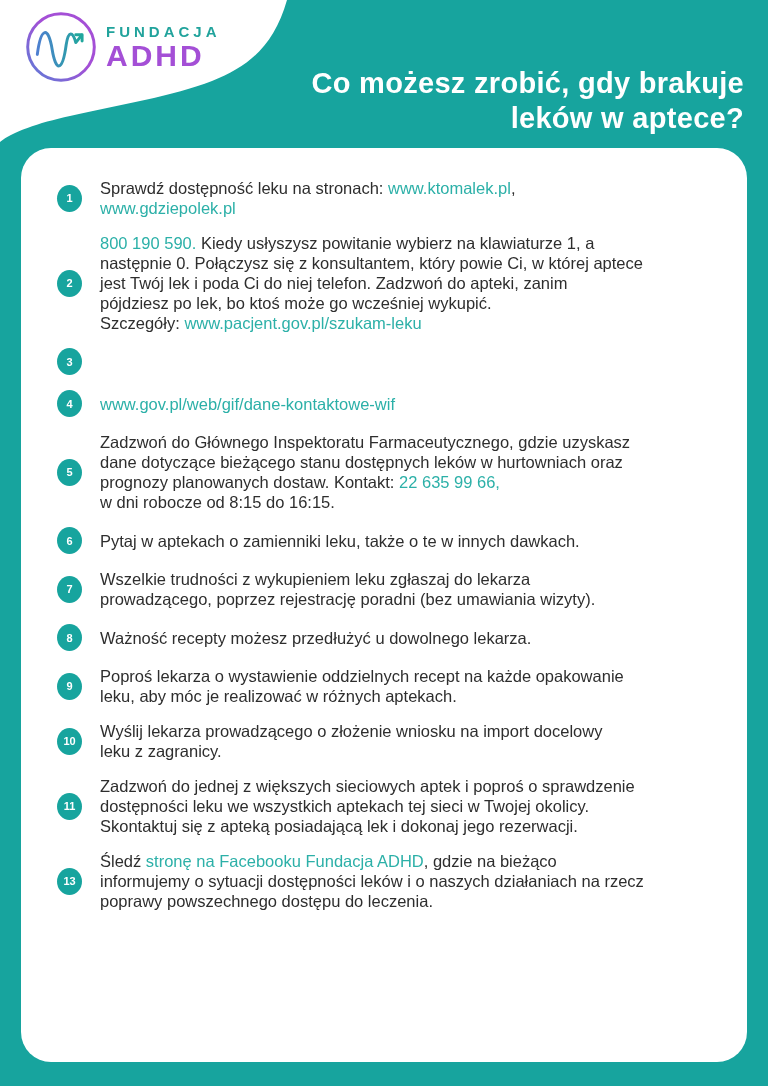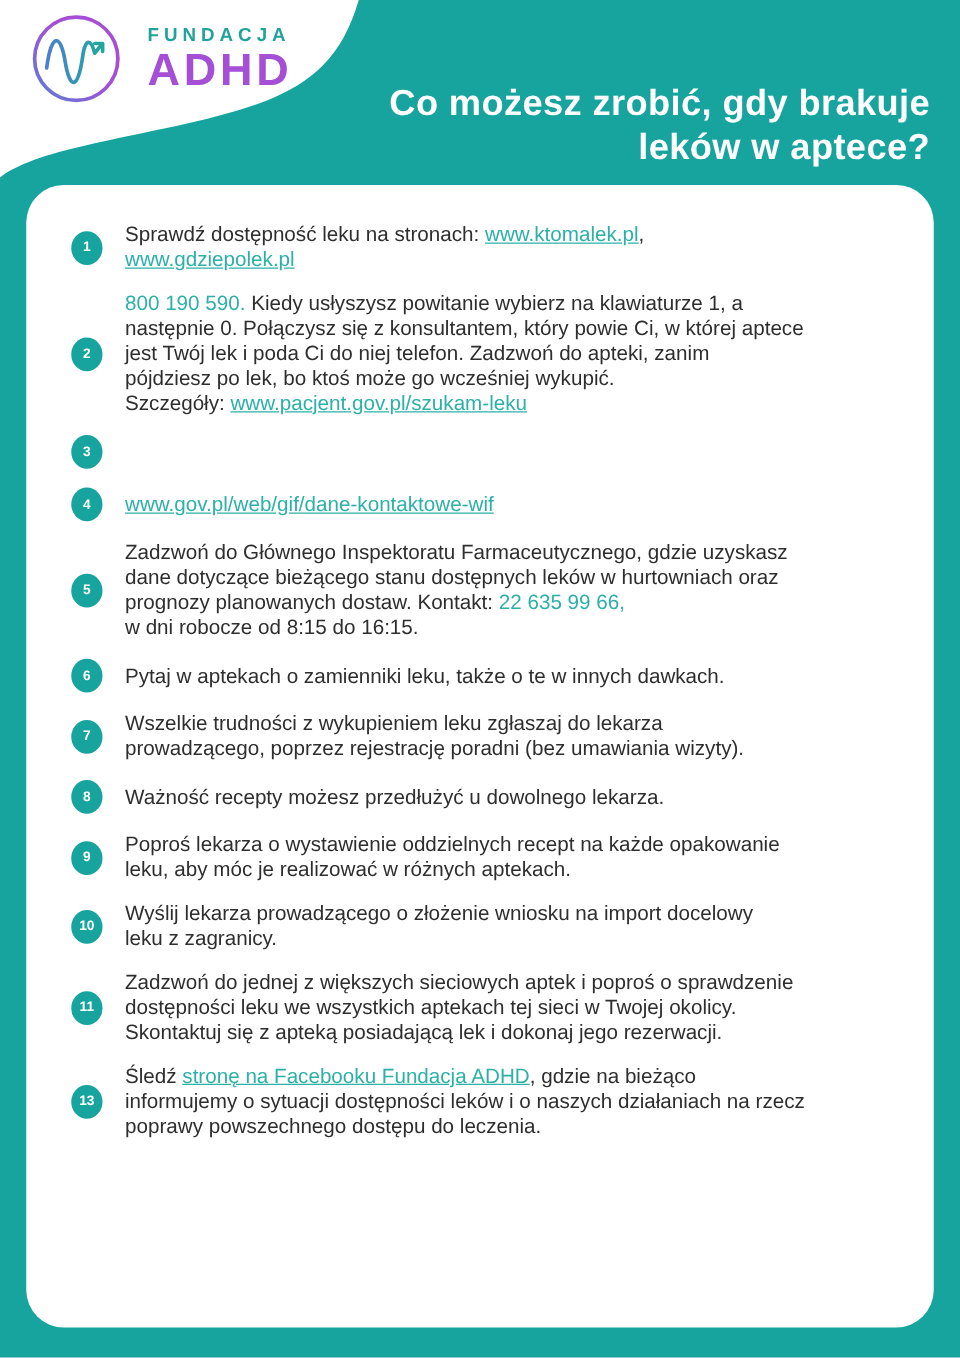--- a/index.html
+++ b/index.html
@@ -17,26 +17,26 @@
     overflow:hidden;
   }
   .header-blob{
     position:absolute;top:0;left:0;width:300px;height:150px;
   }
   .logo{
     position:absolute;top:10px;left:24px;
     display:flex;align-items:center;z-index:2;
   }
   .logo-circle{width:74px;height:74px;flex:none;}
-  .logo-text{margin-left:20px;display:flex;flex-direction:column;}
+  .logo-text{margin-left:8px;display:flex;flex-direction:column;}
   .brand-top{
     color:#21a39c;font-size:15px;font-weight:bold;letter-spacing:4px;
   }
   .brand-bottom{
-    color:var(--purple);font-size:36px;font-weight:800;letter-spacing:3px;
+    color:var(--purple);font-size:30px;font-weight:800;letter-spacing:3px;
     line-height:1.05;
   }
   .page-title{
     position:absolute;top:42px;right:24px;width:480px;
     text-align:right;color:#ffffff;
     font-size:29px;font-weight:bold;line-height:1.2;letter-spacing:0.3px;
     z-index:2;
     margin-top:24px;
   }
   .card{
@@ -53,21 +53,21 @@
     background:var(--teal);color:#ffffff;
     font-size:11px;font-weight:bold;
     display:flex;align-items:center;justify-content:center;
     margin-right:18px;
   }
   .item-text{
     font-size:16.5px;line-height:20px;color:var(--ink);
     white-space:pre-line;
   }
   .seg-link{
-    color:var(--link);text-decoration:underline;cursor:pointer;
+    color:var(--link);cursor:pointer;
   }
   .seg-accent{
     color:var(--link);
   }
 </style>
 </head>
 <body>
 
 <svg class="header-blob" viewBox="0 0 300 150" preserveAspectRatio="none">
   <path d="M0 0 L287 0 C274 45 250 66 212 81 C174 96 118 105 70 116 C38 123 12 132 0 142 Z" fill="#ffffff"></path>

